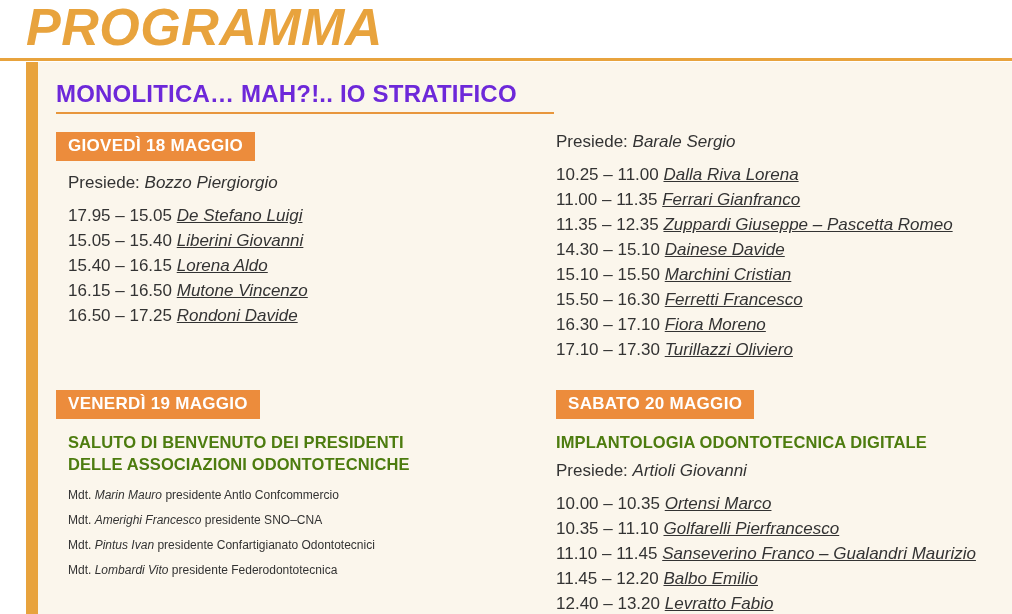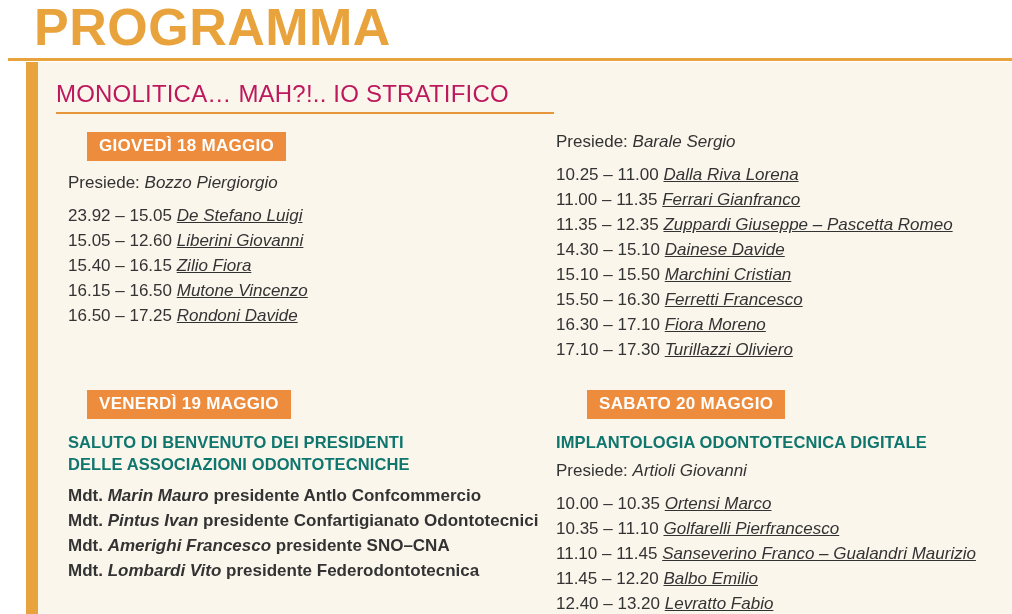--- a/index.html
+++ b/index.html
@@ -16,24 +16,25 @@
   }
   .page {
     position: relative;
     width: 1012px;
     height: 614px;
     background: #ffffff;
   }
   
   .header {
     position: absolute;
-    left: 8px;
+    left: 0;
     top: 0;
     width: 868px;
     height: 62px;
+    font-style: italic;
   }
   .program-title {
     position: absolute;
     left: 26px;
     top: -4px;
     font-size: 52px;
     font-weight: bold;
     color: #e8a33d;
     letter-spacing: 0.5px;
     font-family: "Liberation Sans", sans-serif;
@@ -63,22 +64,22 @@
     width: 12px;
     height: 552px;
     background: #e8a33d;
   }
   
   .section-heading {
     position: absolute;
     left: 56px;
     top: 80px;
     font-size: 24px;
-    font-weight: normal;
-    color: #be185d;
+    font-weight: bold;
+    color: #6d28d9;
     letter-spacing: 0.2px;
   }
   .section-heading-underline {
     position: absolute;
     left: 56px;
     top: 112px;
     width: 498px;
     height: 2px;
     background: #e8963c;
   }
@@ -99,24 +100,23 @@
     display: inline-block;
     background: #ec8c3c;
     color: #ffffff;
     font-size: 17px;
     font-weight: bold;
     padding: 4px 12px 5px 12px;
     letter-spacing: 0.3px;
   }
   .daytag-wrap {
     margin-bottom: 12px;
-    margin-left: 31px;
   }
   .subheading {
-    color: #0f766e;
+    color: #4d7c0f;
     font-size: 16.5px;
     font-weight: bold;
     line-height: 22px;
     margin-bottom: 8px;
     letter-spacing: 0.1px;
   }
   .preside {
     font-size: 17px;
     color: #333333;
     margin-bottom: 10px;
@@ -141,25 +141,24 @@
   .talks li .nm {
     font-style: italic;
     text-decoration: underline;
   }
   .pres-list {
     list-style: none;
     margin: 0;
     padding: 0;
   }
   .pres-list li {
-    font-size: 17px;
+    font-size: 12px;
     color: #333333;
     line-height: 25px;
     white-space: nowrap;
-    font-weight: bold;
   }
   .pres-list li .nm {
     font-style: italic;
   }
   .indent {
     padding-left: 12px;
   }
 </style>
 </head>
 <body>
@@ -182,43 +181,43 @@
     <div class="daytag-wrap">
       <span class="daytag">GIOVEDÌ 18 MAGGIO</span>
     </div>
 
     <div class="indent">
       <div class="preside">
         <span>Presiede:</span>
         <span class="nm">Bozzo Piergiorgio</span>
       </div>
       <ul class="talks">
-        <li><span class="time">23.92 – 15.05</span> <span class="nm">De Stefano Luigi</span></li>
-        <li><span class="time">15.05 – 12.60</span> <span class="nm">Liberini Giovanni</span></li>
-        <li><span class="time">15.40 – 16.15</span> <span class="nm">Zilio Fiora</span></li>
+        <li><span class="time">17.95 – 15.05</span> <span class="nm">De Stefano Luigi</span></li>
+        <li><span class="time">15.05 – 15.40</span> <span class="nm">Liberini Giovanni</span></li>
+        <li><span class="time">15.40 – 16.15</span> <span class="nm">Lorena Aldo</span></li>
         <li><span class="time">16.15 – 16.50</span> <span class="nm">Mutone Vincenzo</span></li>
         <li><span class="time">16.50 – 17.25</span> <span class="nm">Rondoni Davide</span></li>
       </ul>
     </div>
 
     <div style="height:62px"></div>
 
     <div class="daytag-wrap">
       <span class="daytag">VENERDÌ 19 MAGGIO</span>
     </div>
 
     <div class="indent">
       <div class="subheading">
         <div>SALUTO DI BENVENUTO DEI PRESIDENTI</div>
         <div>DELLE ASSOCIAZIONI ODONTOTECNICHE</div>
       </div>
       <ul class="pres-list">
         <li><span>Mdt.</span> <span class="nm">Marin Mauro</span> <span>presidente Antlo Confcommercio</span></li>
+        <li><span>Mdt.</span> <span class="nm">Amerighi Francesco</span> <span>presidente SNO–CNA</span></li>
         <li><span>Mdt.</span> <span class="nm">Pintus Ivan</span> <span>presidente Confartigianato Odontotecnici</span></li>
-        <li><span>Mdt.</span> <span class="nm">Amerighi Francesco</span> <span>presidente SNO–CNA</span></li>
         <li><span>Mdt.</span> <span class="nm">Lombardi Vito</span> <span>presidente Federodontotecnica</span></li>
       </ul>
     </div>
 
   </div>
 
   <div class="col-right">
 
     <div>
       <div class="preside">

